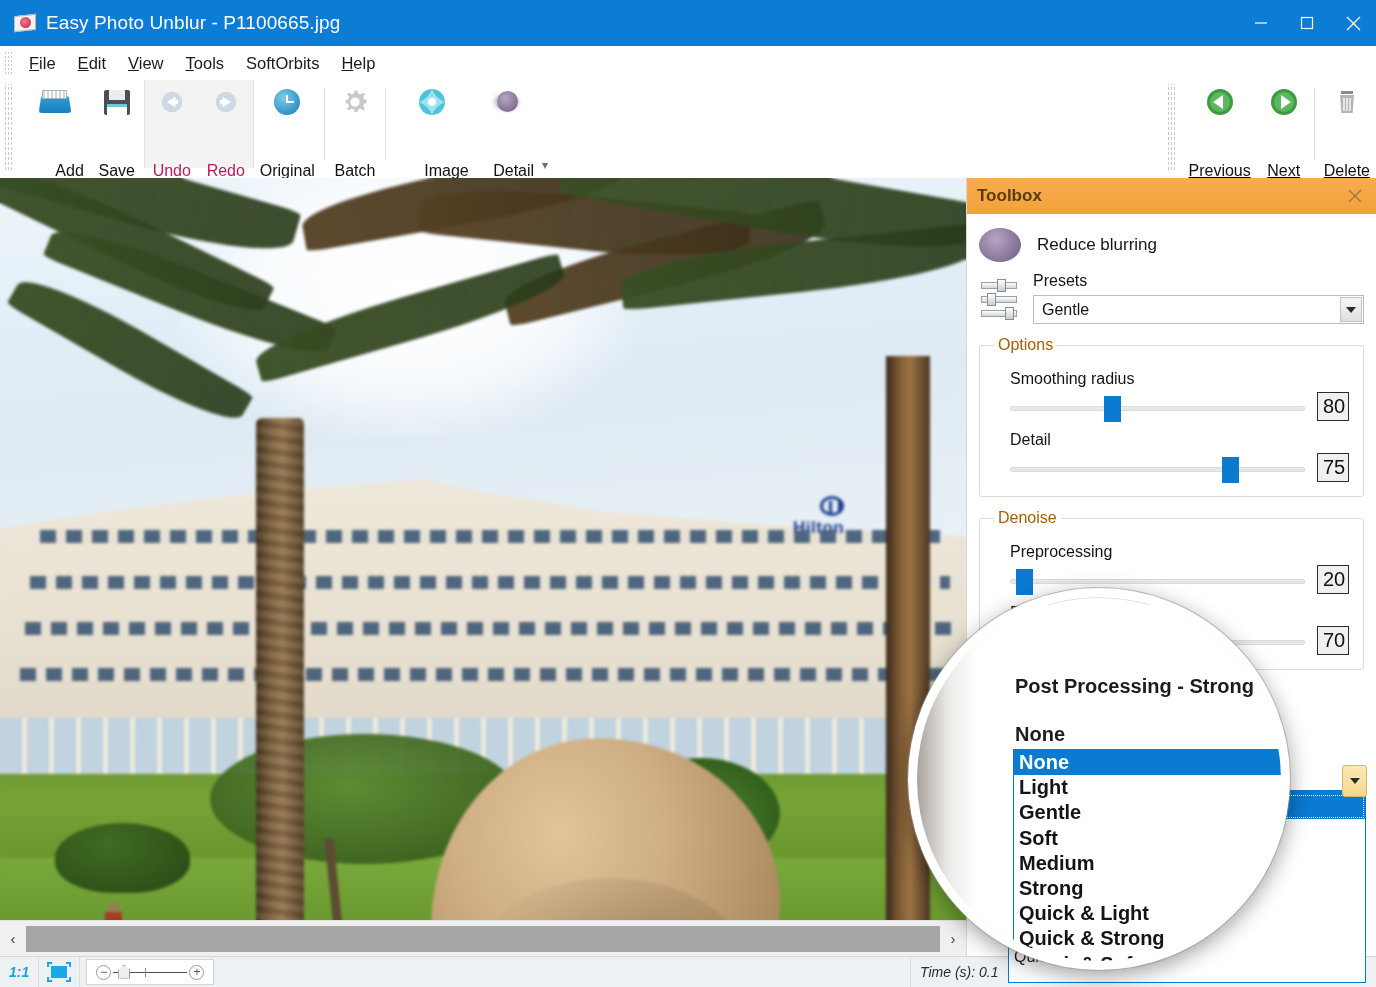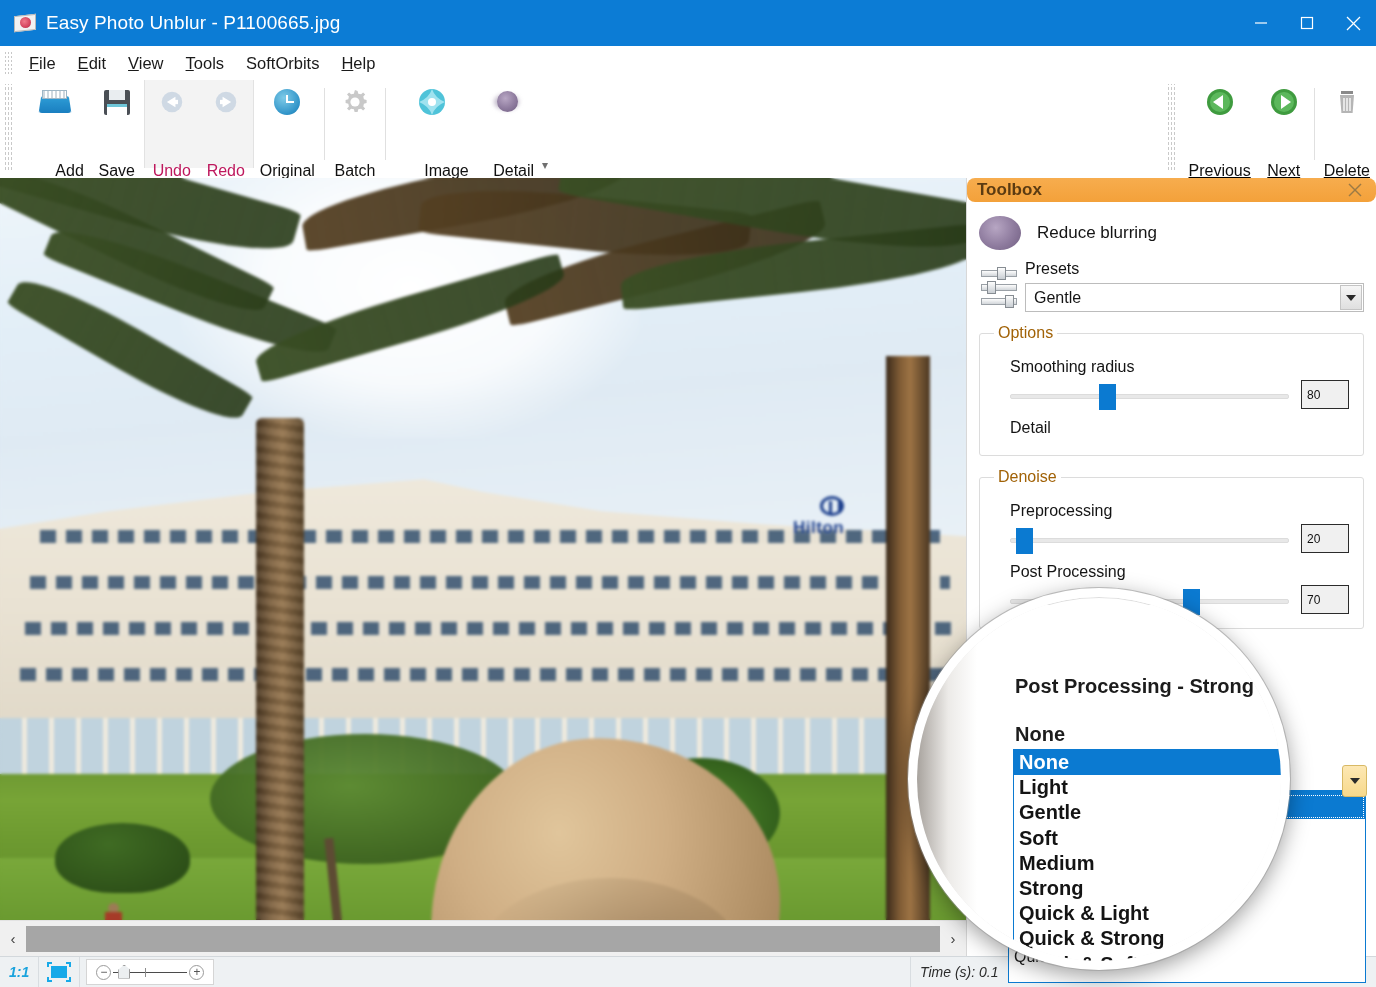--- a/index.html
+++ b/index.html
@@ -317,39 +317,39 @@
     clip-path: polygon(50% 0%, 100% 38%, 100% 100%, 0% 100%, 0% 38%);
   }
   .sb-time { margin-left:auto; display:flex; }
 
   
   .toolbox {
     position:absolute; left:966px; top:178px; width:410px; height:778px;
     background:#ffffff; border-left:1px solid #d8d8d8;
   }
   .tbx-head {
-    height:24px; background:linear-gradient(180deg,#f7ad4e 0%,#f3a13a 100%);
-    display:flex; align-items:center; padding:0 10px;border-radius:8px;
+    height:36px; background:linear-gradient(180deg,#f7ad4e 0%,#f3a13a 100%);
+    display:flex; align-items:center; padding:0 10px;
   }
   .tbx-title { font-size:17px; font-weight:bold; color:#5b3b12; }
   .tbx-close {
     margin-left:auto; width:22px; height:22px;
     display:flex; align-items:center; justify-content:center; color:#9b7a45;
   }
   .tbx-body { padding:14px 12px 0 12px; position:relative; height:746px; }
 
   .tool-row { display:flex; align-items:center; gap:16px; margin-bottom:10px; }
   .tool-orb {
     width:42px; height:34px; border-radius:50%;
     background:radial-gradient(circle at 40% 34%, #b7a6c3 0%, #8e7b9e 55%, #6f5d80 100%);
     filter: blur(.5px);
   }
   .tool-name { font-size:17px; color:#151515; }
 
-  .preset-row { display:flex; align-items:flex-start; gap:4px; margin-bottom:8px; }
+  .preset-row { display:flex; align-items:flex-start; gap:12px; margin-bottom:8px; }
   .sliders-ico { width:42px; height:46px; position:relative; margin-top:6px; }
   .sl-bar { position:absolute; height:7px; background:linear-gradient(180deg,#fdfdfd,#d2d6da); border:1px solid #9aa0a6; }
   .sl-knob { position:absolute; width:9px; height:13px; background:linear-gradient(180deg,#fdfdfd,#c9ced3); border:1px solid #868c92; }
   .preset-col { flex:1; }
   .preset-lbl { font-size:16px; color:#141414; margin-bottom:5px; }
   .combo {
     position:relative; height:29px; border:1px solid #bcbcbc; background:#ffffff;
     display:flex; align-items:center; padding-left:8px; font-size:16px; color:#141414;
   }
   .combo-arrow {
@@ -369,22 +369,22 @@
     position:relative; flex:1; height:28px; margin-left:16px;
   }
   .slider .track {
     position:absolute; left:0; top:13px; width:100%; height:5px;
     background:#e8e8e8; border:1px solid #dcdcdc; border-radius:2px;
   }
   .slider .thumb {
     position:absolute; top:3px; width:17px; height:26px; background:#0b7ad1;
   }
   .numbox {
-    width:48px; height:29px; border:1px solid #2b2b2b; background:#f0f0f0;
-    display:flex; align-items:center; padding-left:5px; font-size:12px; color:#101010;
+    width:32px; height:29px; border:1px solid #2b2b2b; background:#f0f0f0;
+    display:flex; align-items:center; padding-left:5px; font-size:20px; color:#101010;
   }
 
   
   .dropdown-open {
     position:absolute; left:1008px; top:793px; width:358px; height:190px;
     background:#ffffff; border:1px solid #0b7ad1; z-index:5; overflow:hidden;
   }
   .dd-item { height:25px; font-size:16px; color:#1a1a1a; padding-left:5px; line-height:25px; }
   .dd-item.sel { background:#0b7ad1; color:#ffffff; outline:1px dotted #ffffff; outline-offset:-2px; }
   .dd-arrow-btn {
@@ -697,20 +697,27 @@
         <div class="sl-label">Smoothing radius</div>
         <div class="sl-row">
           <div class="slider">
             <div class="track"></div>
             <div class="thumb" style="left:32%"></div>
           </div>
           <div class="numbox">80</div>
         </div>
 
         <div class="sl-label">Detail</div>
+        <div class="sl-row">
+          <div class="slider">
+            <div class="track"></div>
+            <div class="thumb" style="left:72%"></div>
+          </div>
+          <div class="numbox">75</div>
+        </div>
       </fieldset>
 
       <fieldset class="group">
         <legend>Denoise</legend>
 
         <div class="sl-label">Preprocessing</div>
         <div class="sl-row">
           <div class="slider">
             <div class="track"></div>
             <div class="thumb" style="left:2%"></div>

